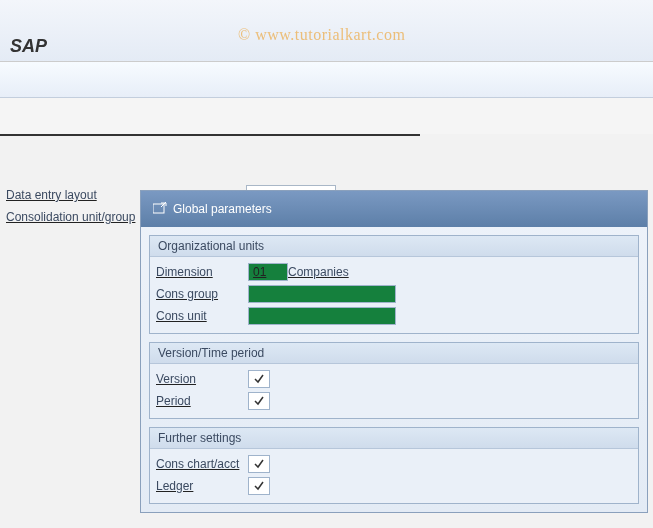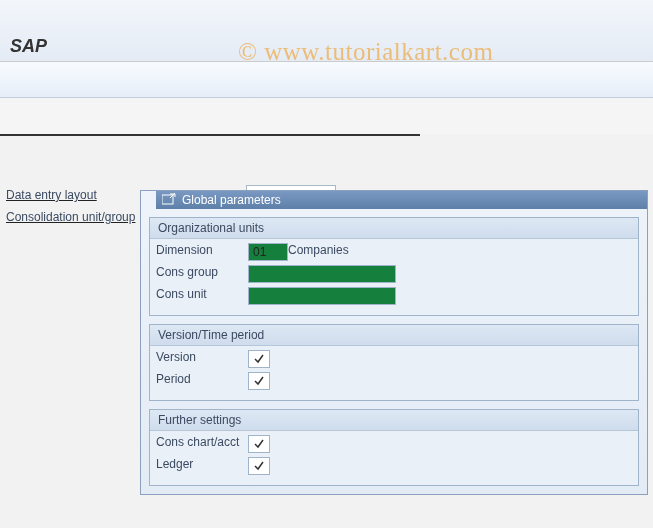--- a/index.html
+++ b/index.html
@@ -75,48 +75,48 @@
       position: absolute;
       left: 140px;
       top: 190px;
       width: 508px;
       background: linear-gradient(#eef3fa, #e3ebf5);
       border: 1px solid #8aa0bc;
     }
     .dialog-header {
       background: linear-gradient(#7a99c2, #5d7fa8);
       color: #fff;
-      height: 18px;
-      display: flex;
-      align-items: center;
-      padding: 0 6px;
+      height: 36px;
+      display: flex;
+      align-items: center;
+      padding: 0 12px;
       font-size: 12px;
-      margin-left: 15px;
     }
     .dialog-header svg {
       margin-right: 6px;
     }
     .group {
       margin: 8px;
       border: 1px solid #9fb3cb;
       background: #eaf0f8;
     }
     .group-title {
       background: linear-gradient(#dde8f4, #cfdcec);
       padding: 3px 8px;
       color: #3b4a61;
       border-bottom: 1px solid #b6c6da;
     }
     .group-body {
       padding: 4px 6px 6px 6px;
     }
     .g-row {
       display: flex;
-      align-items: flex-start;
+      align-items: center;
       height: 22px;
+      text-decoration: underline;
     }
     .g-label {
       width: 92px;
       color: #3b4a61;
     }
     .g-field {
       background: #15803d;
       border: 1px solid #9fb3cb;
       height: 18px;
       padding: 0 4px;
@@ -134,24 +134,24 @@
       border: 1px solid #9fb3cb;
       height: 18px;
       width: 22px;
       display: flex;
       align-items: center;
       justify-content: center;
     }
 
     .watermark {
       position: absolute;
-      top: 38px;
+      top: 26px;
       left: 238px;
       color: rgba(237, 163, 52, 0.65);
-      font-size: 25px;
+      font-size: 16px;
       font-family: Georgia, serif;
       letter-spacing: 0.5px;
       display: flex;
       align-items: center;
       pointer-events: none;
       z-index: 50;
     }
   </style>
 </head>
 <body>

